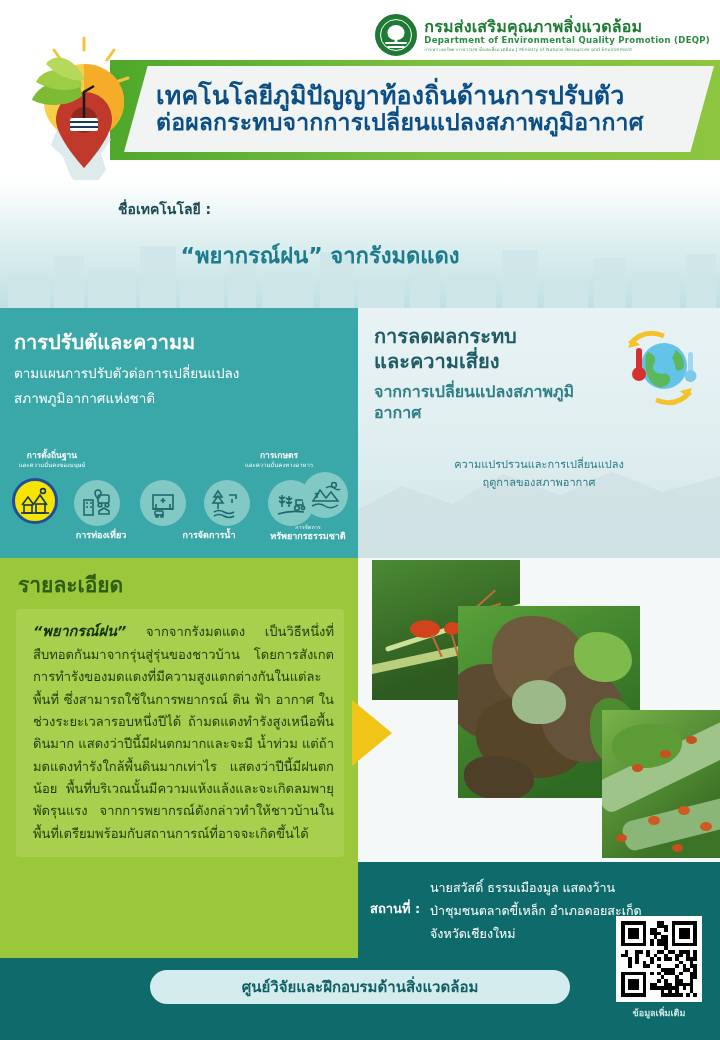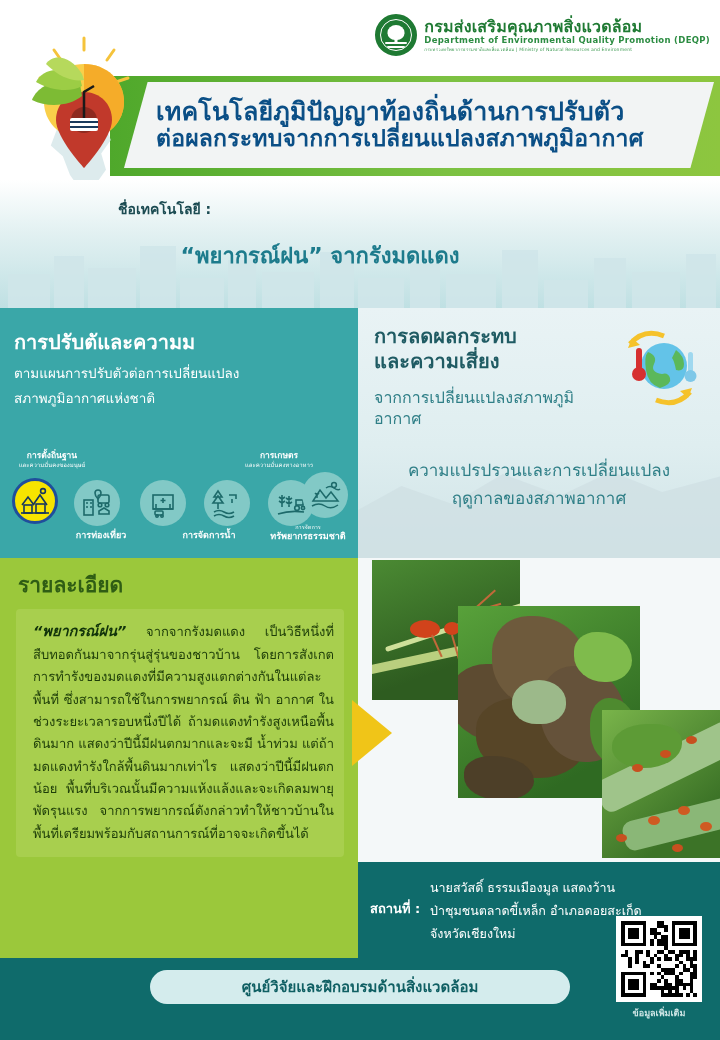--- a/index.html
+++ b/index.html
@@ -47,21 +47,21 @@
   .deqp-seal .wave2{
     position:absolute; left:6px; right:6px; bottom:2px; height:2px;
     background:#fff; border-radius:2px;
   }
   .deqp-text { line-height:1.15; }
   .deqp-th { font-size:16px; font-weight:bold; color:#1f7a33; letter-spacing:.2px; }
   .deqp-en { font-size:8.5px; font-weight:bold; color:#2c8c42; letter-spacing:.3px; }
   .deqp-sub { font-size:4.6px; color:#3d9a52; letter-spacing:.1px; margin-top:1px;}
 
   
-  .banner-wrap { position:absolute; left:110px; top:76px; width:610px; height:80px; }
+  .banner-wrap { position:absolute; left:110px; top:60px; width:610px; height:80px; }
   .banner-green {
     position:absolute; left:0; top:0; width:610px; height:100px;
     background: linear-gradient(90deg,#4fa82b 0%, #7cc142 55%, #8dc63f 100%);
     clip-path: polygon(3% 0, 100% 0, 100% 100%, 0 100%, 0 0);
   }
   .banner-inner {
     position:absolute; left:14px; top:6px; width:590px; height:86px;
     background:#f2f4f4;
     clip-path: polygon(4% 0, 100% 0, 96% 100%, 0 100%);
     display:flex; flex-direction:column; justify-content:center;
@@ -134,24 +134,24 @@
     background: linear-gradient(180deg,#e9f3f5 0%, #dfeef0 55%, #cfe3e6 100%);
     overflow:hidden;
   }
   .mount {
     position:absolute; bottom:0; left:0; width:362px; height:120px;
     background:#cfe0e4; opacity:.8;
     clip-path: polygon(0 60%, 12% 40%, 26% 55%, 40% 30%, 56% 48%, 70% 28%, 84% 45%, 100% 32%, 100% 100%, 0 100%);
   }
   .pr-title { position:absolute; left:16px; top:16px; width:230px; }
   .pr-l1 { font-size:20px; font-weight:bold; color:#1f5b63; line-height:1.25; }
-  .pr-l2 { font-size:16px; font-weight:normal; color:#2f7f87; margin-top:14px; line-height:1.3;}
+  .pr-l2 { font-size:16px; font-weight:bold; color:#2f7f87; margin-top:8px; line-height:1.3;}
   .pr-note {
     position:absolute; left:0; top:148px; width:362px; text-align:center;
-    font-size:17px; color:#2f7f87; line-height:1.65;
+    font-size:11px; color:#2f7f87; line-height:1.65;
   }
   .globe-icon { position:absolute; right:14px; top:14px; width:92px; height:92px; }
 
   
   .details {
     position:absolute; left:0; top:558px; width:358px; height:400px;
     background:#9bc83b;
   }
   .details h3 {
     margin:10px 0 0 18px; font-size:21px; font-weight:bold; color:#2f5d14;

